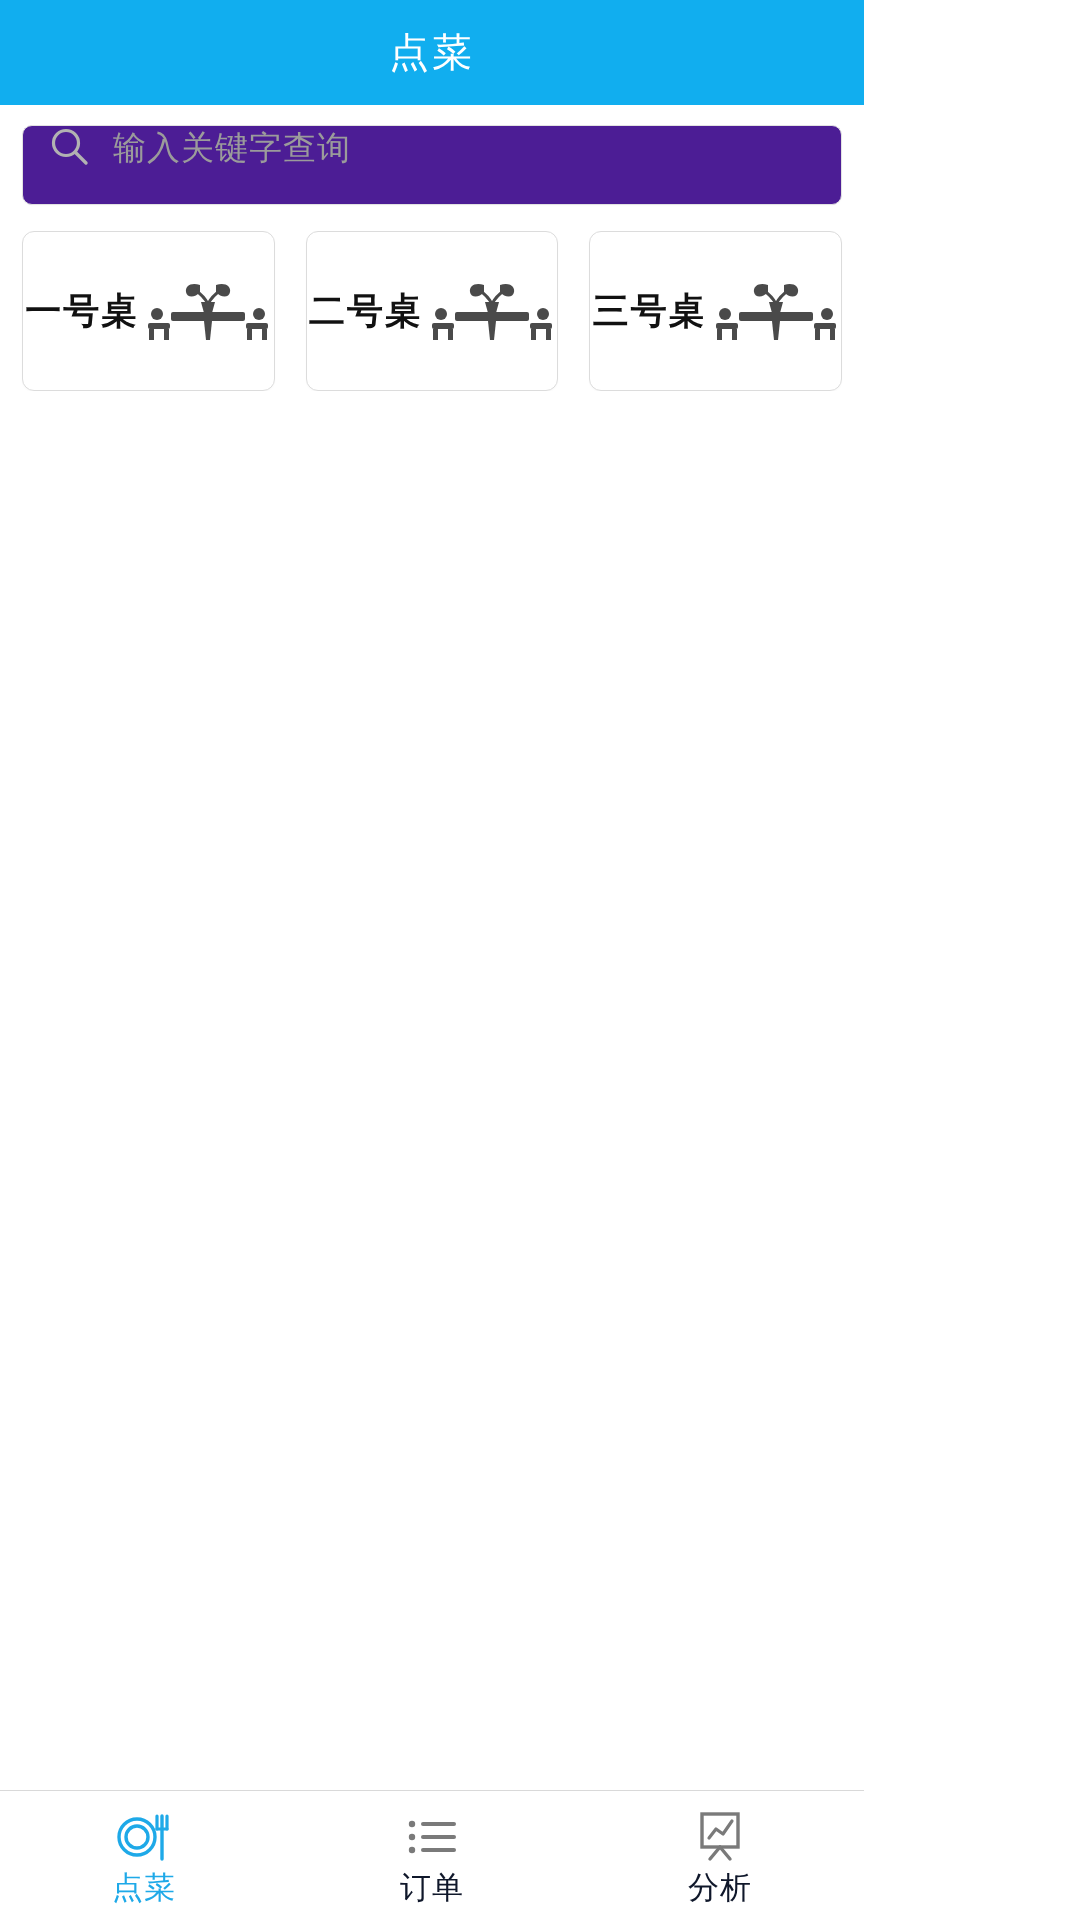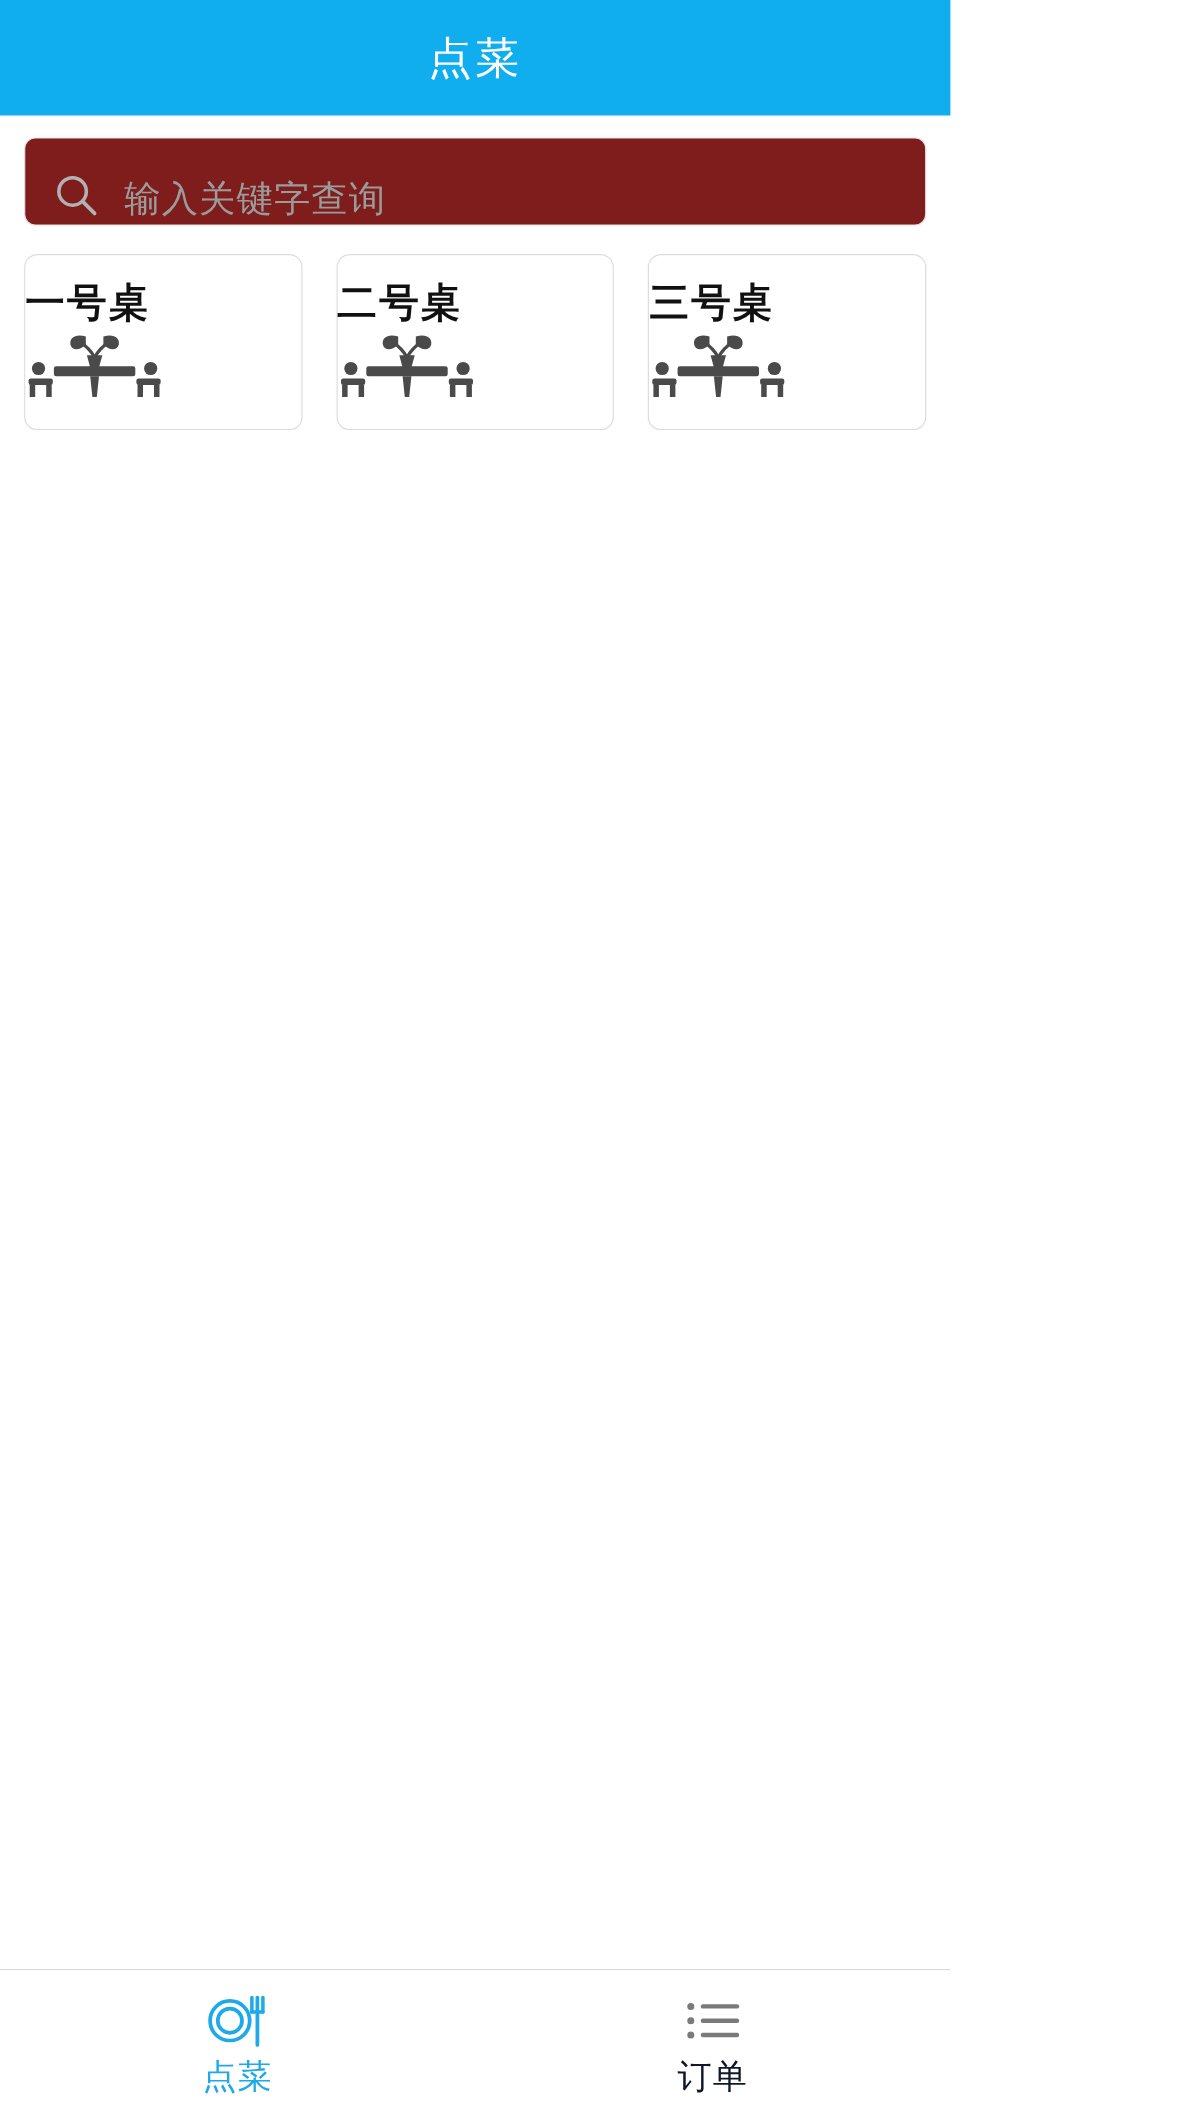--- a/index.html
+++ b/index.html
@@ -30,24 +30,24 @@
     font-weight:400;
   }
 
   
   .search-wrap {
     flex:0 0 auto;
     padding:20px 22px 0 22px;
   }
   .search-box {
     height:80px;
-    background:#7f1d1d;
+    background:#4c1d95;
     border:1.5px solid #e2e2e2;
     border-radius:10px;
-    display:flex; align-items:flex-end;
+    display:flex; align-items:flex-start;
     padding:0 26px;
     box-shadow:0 1px 2px rgba(0,0,0,0.02);
   }
   .search-icon { flex:0 0 auto; display:block; margin-right:22px; }
   .search-placeholder {
     color:#9b9b9b;
     font-size:33px;
     letter-spacing:1px;
     user-select:none;
   }
@@ -58,22 +58,22 @@
     display:flex;
     gap:31px;
     padding:26px 22px 0 22px;
   }
   .card {
     flex:1 1 0;
     height:160px;
     background:#ffffff;
     border:1.5px solid #dcdcdc;
     border-radius:12px;
-    display:flex; flex-direction:column;
-    justify-content:center;
+    display:flex; flex-direction:row;
+    align-items:center; justify-content:center;
     gap:6px;
     box-shadow:0 1px 2px rgba(0,0,0,0.025);
   }
   .card-label {
     font-size:36px;
     color:#111111;
     font-weight:700;
     letter-spacing:2px;
     line-height:1;
   }
@@ -236,18 +236,29 @@
           <circle cx="8" cy="26" r="3.2" fill="#7a7a7a"></circle>
           <circle cx="8" cy="39" r="3.2" fill="#7a7a7a"></circle>
           <line x1="19" y1="13" x2="50" y2="13" stroke="#7a7a7a" stroke-width="4" stroke-linecap="round"></line>
           <line x1="19" y1="26" x2="50" y2="26" stroke="#7a7a7a" stroke-width="4" stroke-linecap="round"></line>
           <line x1="19" y1="39" x2="50" y2="39" stroke="#7a7a7a" stroke-width="4" stroke-linecap="round"></line>
         </svg>
       </span>
       <span class="tab-label">订单</span>
     </div>
 
+    <div class="tab">
+      <span class="tab-icon">
+        <svg width="56" height="52" viewBox="0 0 56 52">
+          <rect x="10" y="3" width="36" height="33" fill="none" stroke="#7a7a7a" stroke-width="3.4"></rect>
+          <polyline points="17,27 24,18 31,23 40,10" fill="none" stroke="#7a7a7a" stroke-width="3.2" stroke-linecap="round" stroke-linejoin="round"></polyline>
+          <line x1="28" y1="36" x2="18" y2="48" stroke="#7a7a7a" stroke-width="3.4" stroke-linecap="round"></line>
+          <line x1="28" y1="36" x2="38" y2="48" stroke="#7a7a7a" stroke-width="3.4" stroke-linecap="round"></line>
+        </svg>
+      </span>
+      <span class="tab-label">分析</span>
+    </div>
 
 
 
   </div>
 
 </div>
 
 </body></html>

